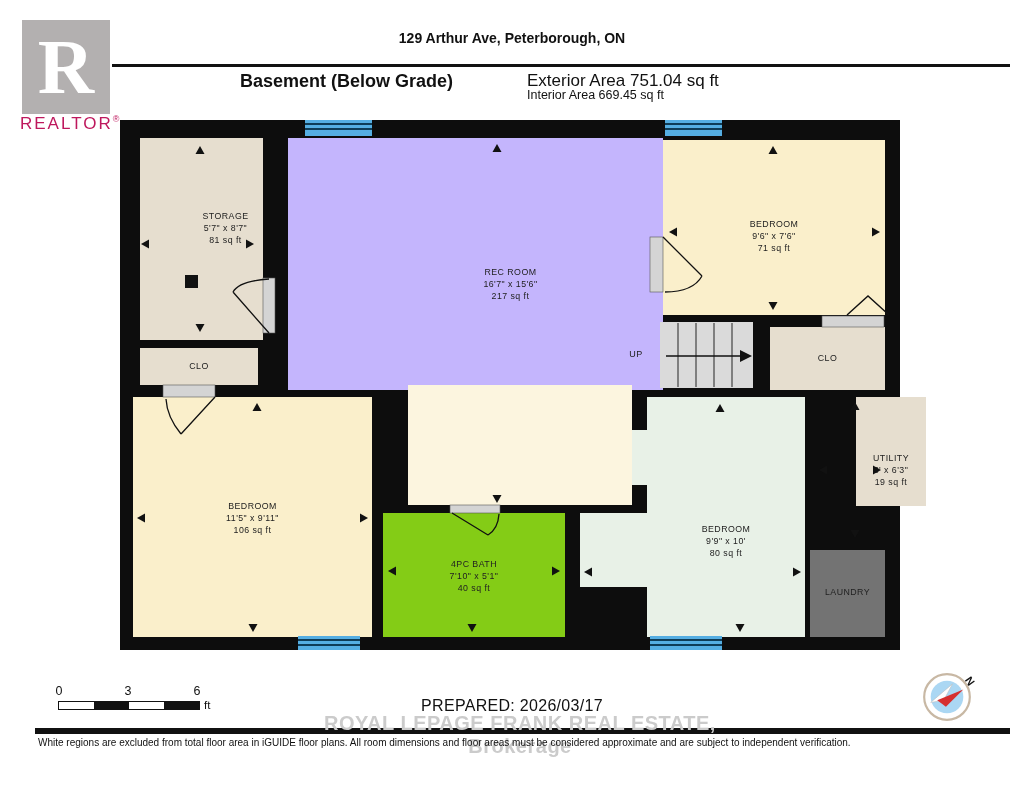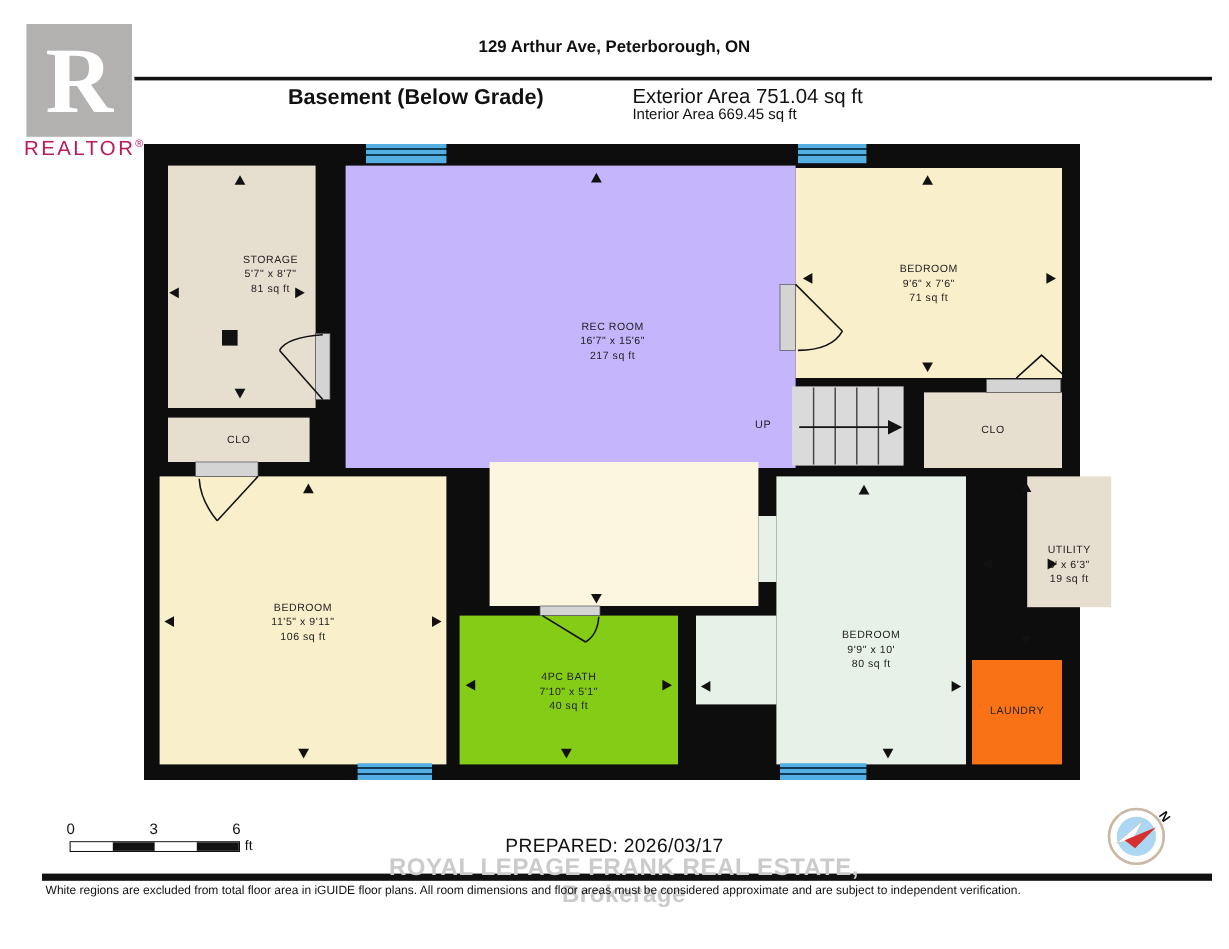--- a/index.html
+++ b/index.html
@@ -104,21 +104,21 @@
     <div class="up-label">UP</div>
 
     <div class="room" style="left:736px;top:277px;width:70px;height:109px;background:#e6decf;">
       <div class="rlabel" style="top:55px;">
         <div>UTILITY</div>
         <div>3' x 6'3"</div>
         <div>19 sq ft</div>
       </div>
     </div>
 
-    <div class="room" style="left:690px;top:430px;width:75px;height:87px;background:#f97316;">
+    <div class="room" style="left:690px;top:430px;width:75px;height:87px;background:#737373;">
       <div class="rlabel" style="top:36px;">
         <div>LAUNDRY</div>
       </div>
     </div>
 
     <div class="room" style="left:527px;top:277px;width:158px;height:240px;background:#e8f1e7;">
       <div class="rlabel" style="top:126px;">
         <div>BEDROOM</div>
         <div>9'9" x 10'</div>
         <div>80 sq ft</div>

